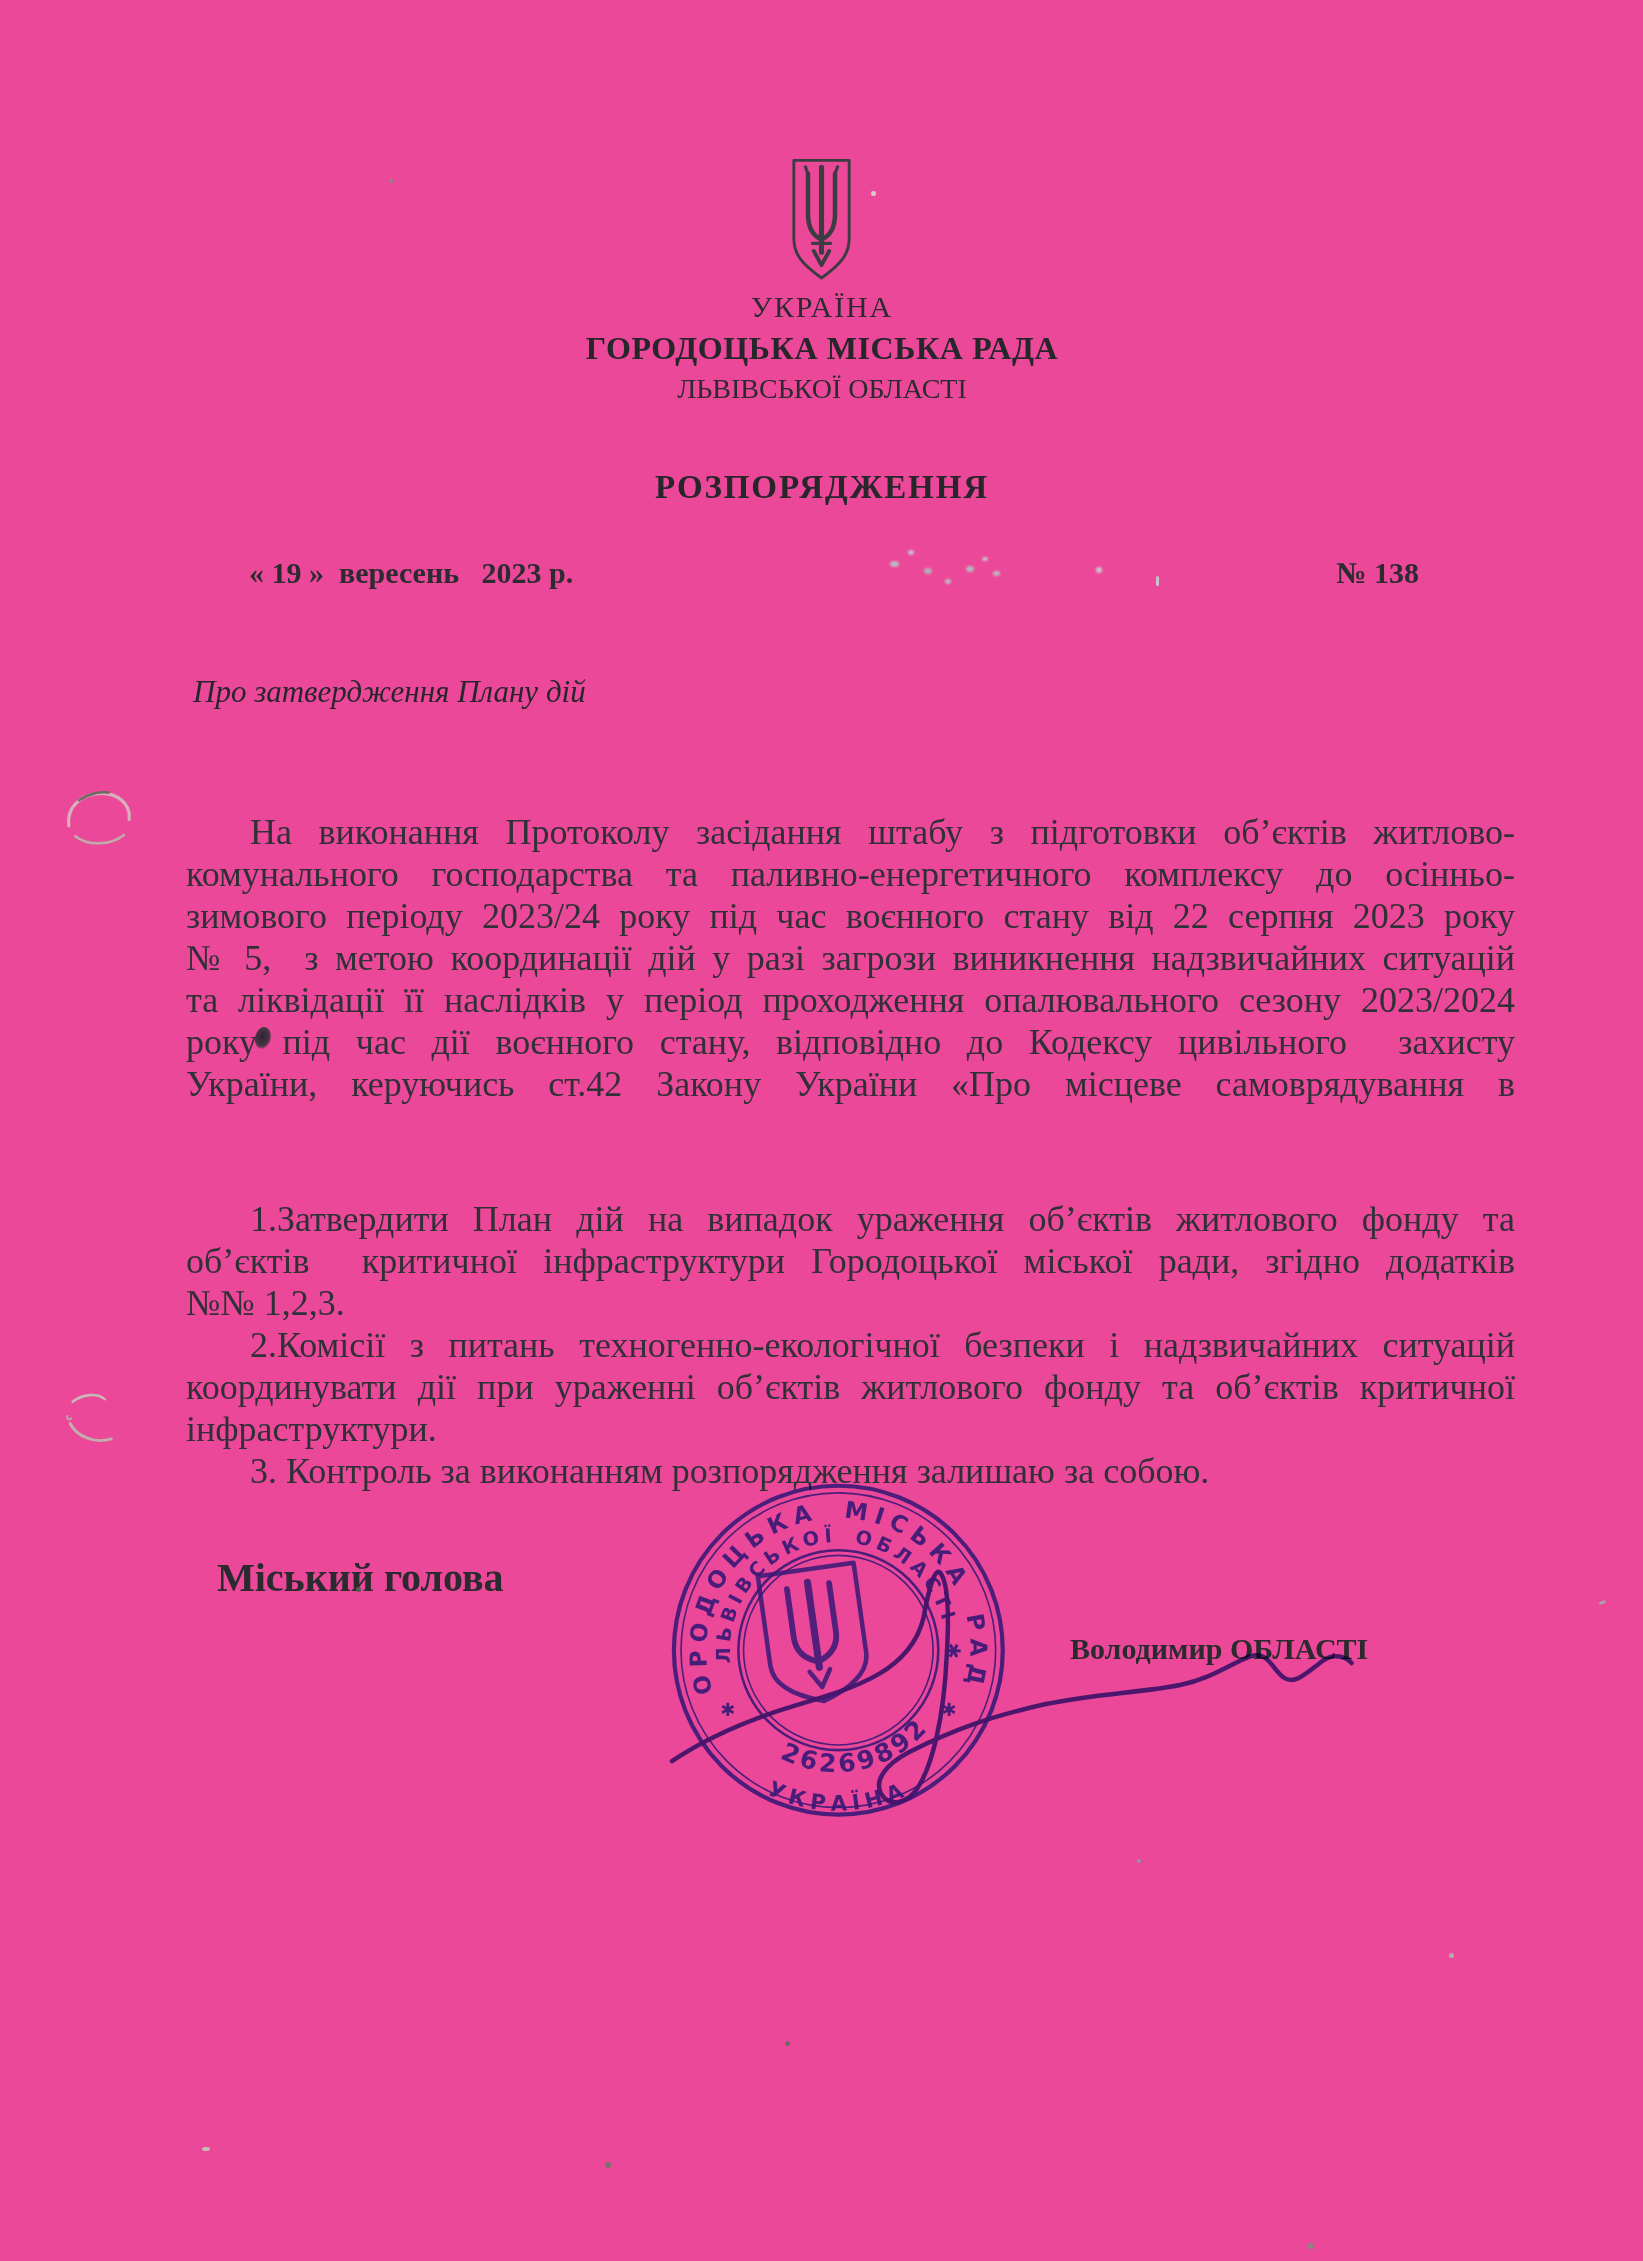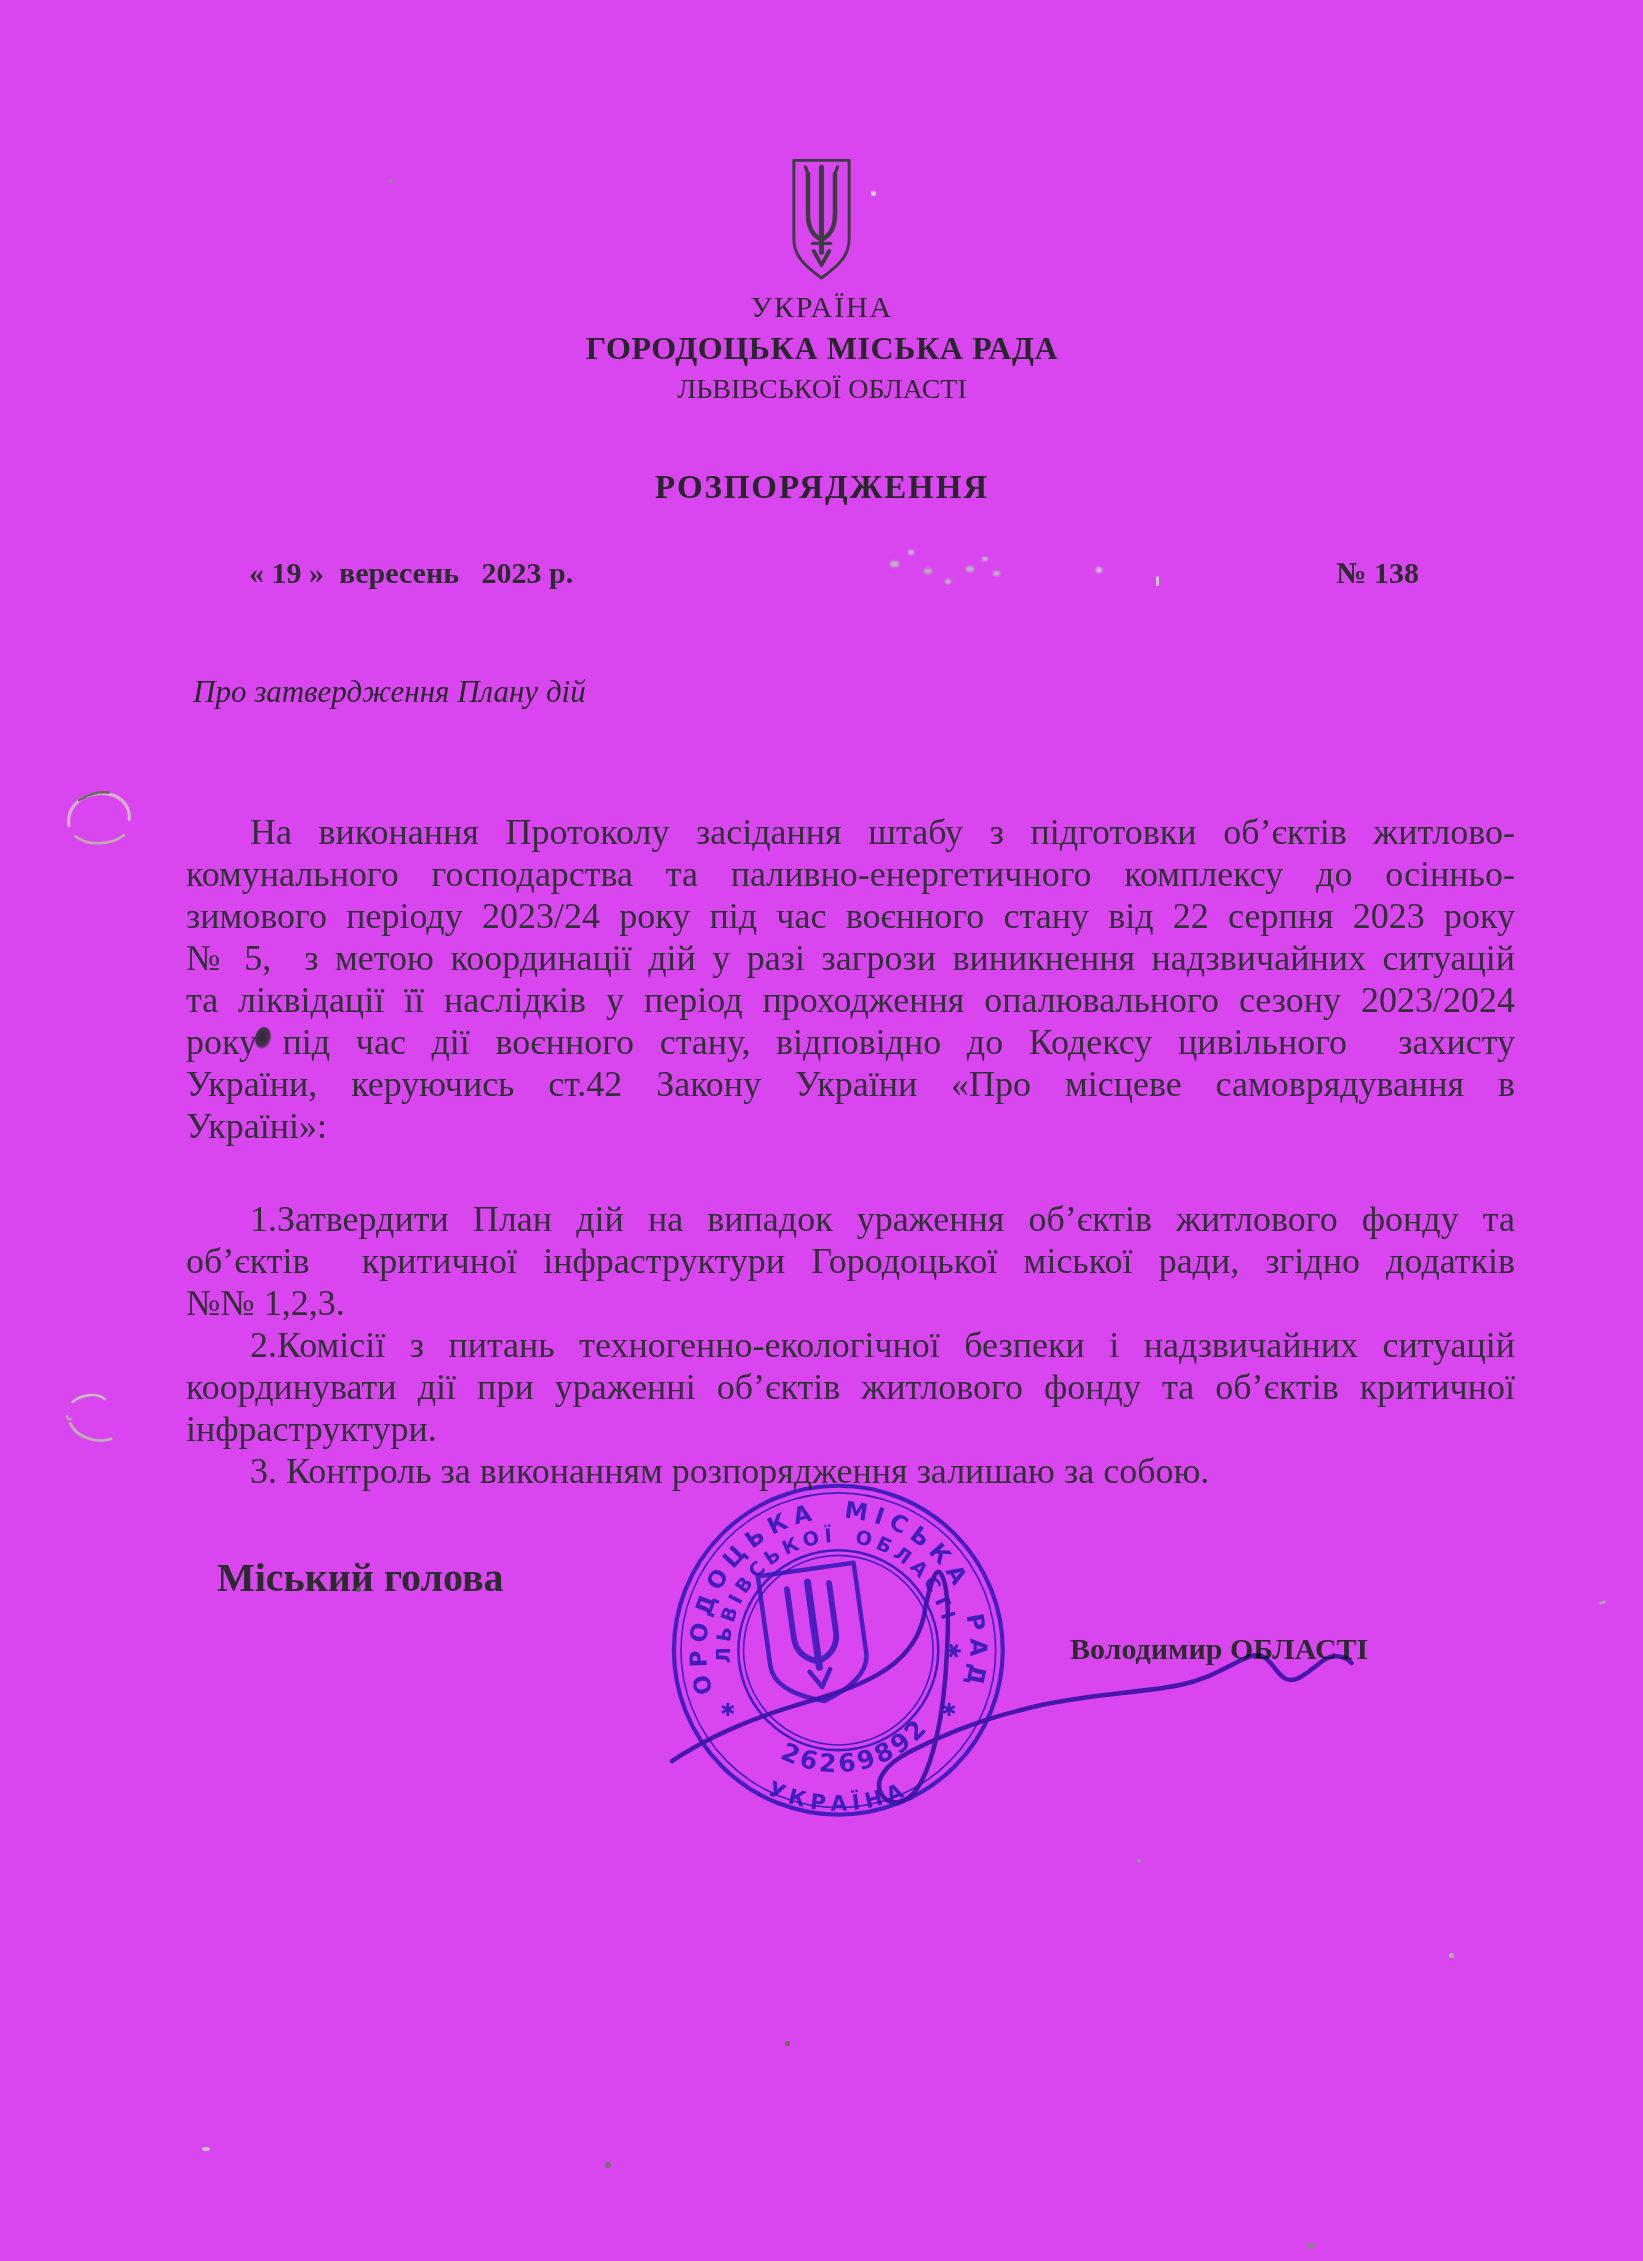--- a/index.html
+++ b/index.html
@@ -1,18 +1,18 @@
 <!DOCTYPE html>
 <html lang="uk" style="font-size:10.3px"><head>
 <meta charset="utf-8">
 <style>
   html,body{margin:0;padding:0;background:#e8e8e8;}
   .page{
     position:relative;width:1644px;height:2261px;overflow:hidden;
-    background:#d946ef;
+    background:#ec4899;
     font-family:"Liberation Serif","DejaVu Serif",serif;
     color:#30303a;
   }
   .abs{position:absolute;}
   .center{left:0;width:100%;text-align:center;}
   .hdr-country{top:290px;font-size:30px;letter-spacing:1.9px;color:#2b2b30;}
   .hdr-council{top:330px;font-size:32px;font-weight:bold;letter-spacing:0.6px;color:#26262b;}
   .hdr-region{top:373px;font-size:28px;color:#2b2b30;}
   .doc-title{top:469px;font-size:33px;font-weight:bold;letter-spacing:1.9px;color:#26262b;text-align:center;}
   .meta-row{top:556px;left:4px;width:100%;height:39px;font-size:30px;font-weight:bold;color:#2b2b30;}
@@ -67,21 +67,20 @@
   <div class="abs subject">Про затвердження Плану дій</div>
 
   <div class="abs bodyblock p1">
     <div class="ln ind">На виконання Протоколу засідання штабу з підготовки об’єктів житлово-</div>
     <div class="ln">комунального господарства та паливно-енергетичного комплексу до осінньо-</div>
     <div class="ln">зимового періоду 2023/24 року під час воєнного стану від 22 серпня 2023 року</div>
     <div class="ln">№ 5,&nbsp; з метою координації дій у разі загрози виникнення надзвичайних ситуацій</div>
     <div class="ln">та ліквідації її наслідків у період проходження опалювального сезону 2023/2024</div>
     <div class="ln">року під час дії воєнного стану, відповідно до Кодексу цивільного&nbsp; захисту</div>
     <div class="ln">України, керуючись ст.42 Закону України «Про місцеве самоврядування в</div>
-    <div class="ln plain">Україні»:</div>
   </div>
 
   <div class="abs bodyblock p2">
     <div class="ln ind">1.Затвердити План дій на випадок ураження об’єктів житлового фонду та</div>
     <div class="ln">об’єктів&nbsp; критичної інфраструктури Городоцької міської ради, згідно додатків</div>
     <div class="ln plain">№№ 1,2,3.</div>
     <div class="ln ind">2.Комісії з питань техногенно-екологічної безпеки і надзвичайних ситуацій</div>
     <div class="ln">координувати дії при ураженні об’єктів житлового фонду та об’єктів критичної</div>
     <div class="ln plain">інфраструктури.</div>
     <div class="ln plain ind">3. Контроль за виконанням розпорядження залишаю за собою.</div>

